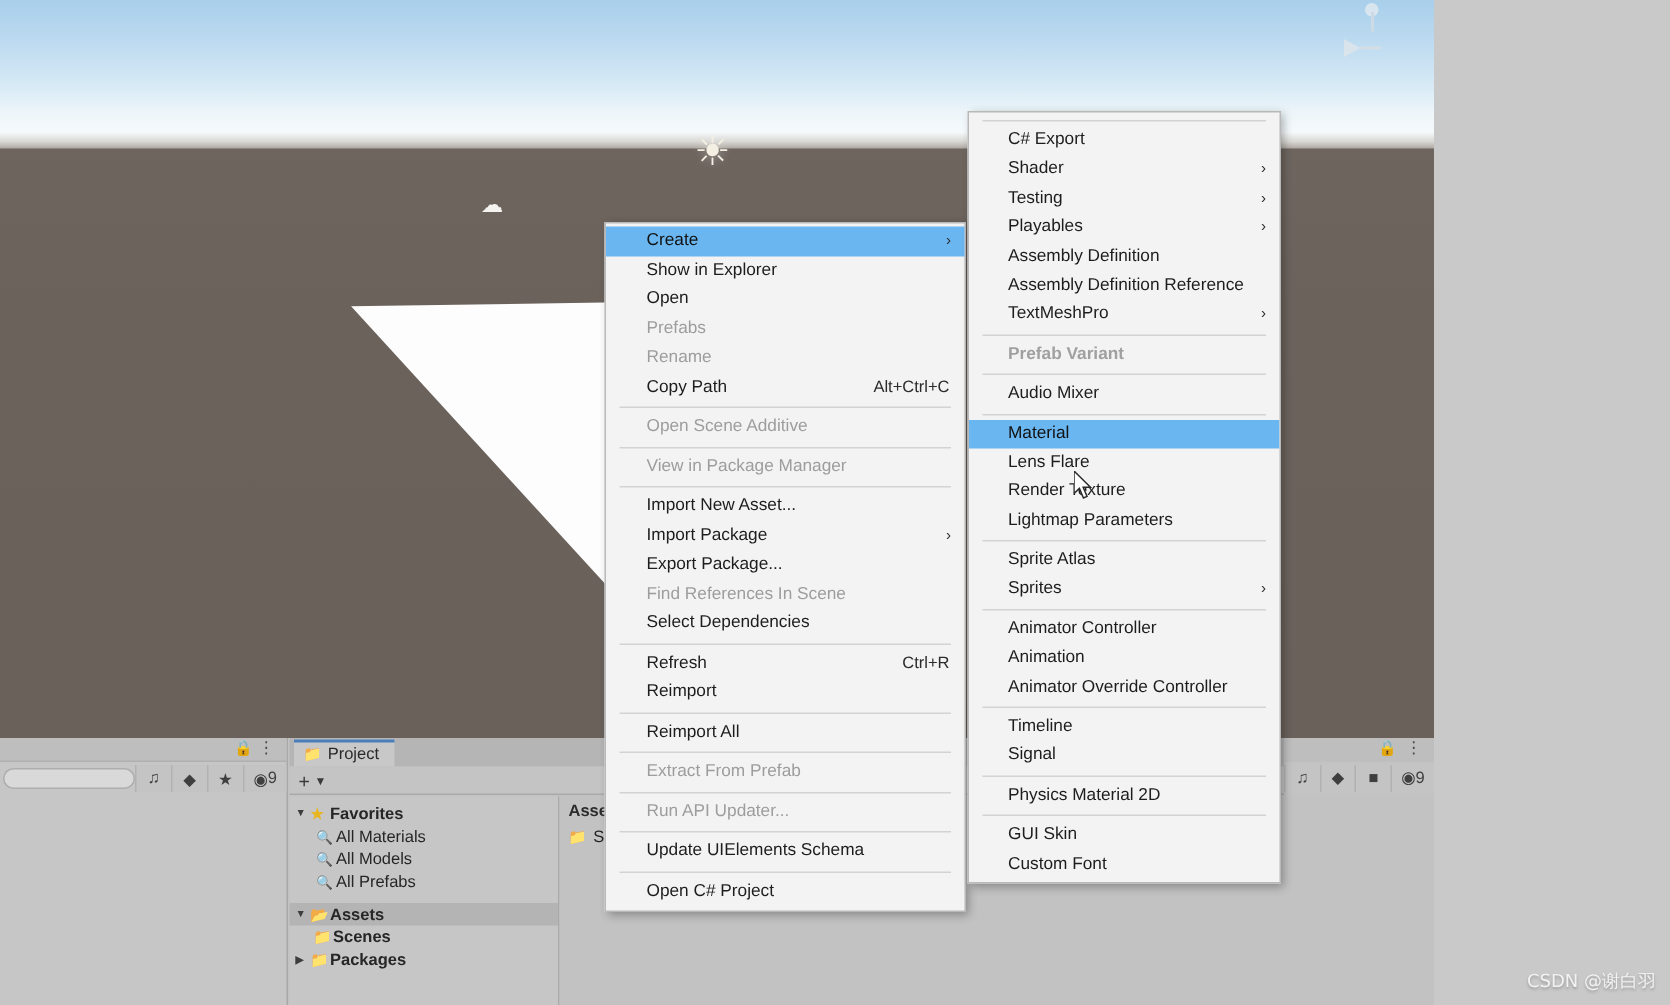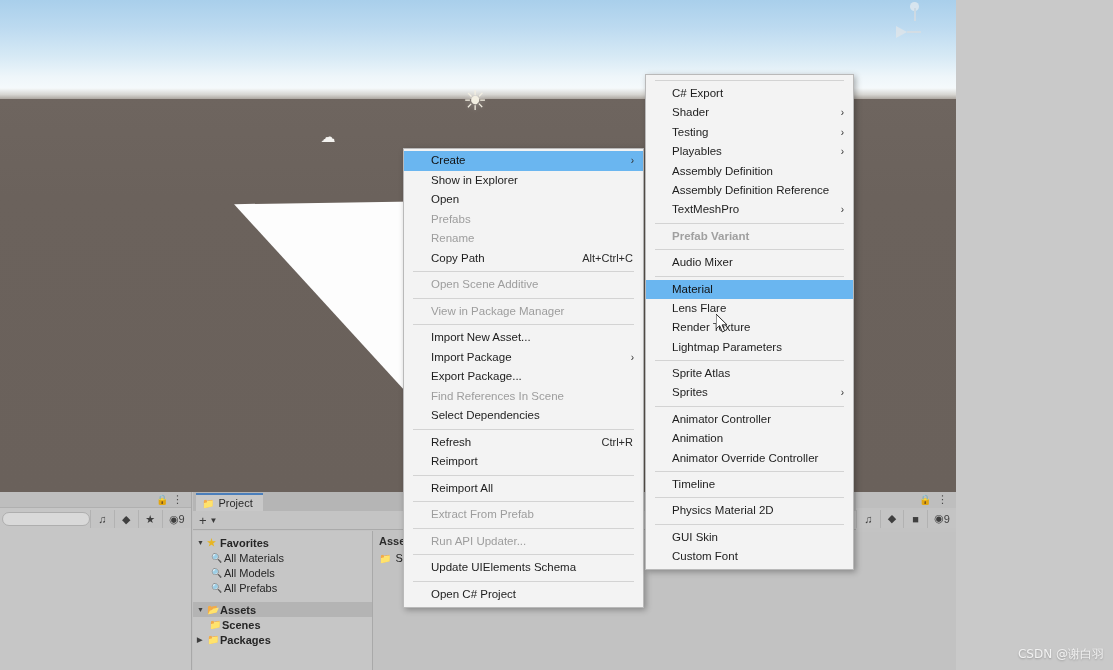--- a/index.html
+++ b/index.html
@@ -495,20 +495,23 @@
     <div class="smi">
       <span>Animation</span>
     </div>
     <div class="smi">
       <span>Animator Override Controller</span>
     </div>
     <div class="sep"></div>
     <div class="smi">
       <span>Timeline</span>
     </div>
+    <div class="smi">
+      <span>Signal</span>
+    </div>
     <div class="sep"></div>
     <div class="smi">
       <span>Physics Material 2D</span>
     </div>
     <div class="sep"></div>
     <div class="smi">
       <span>GUI Skin</span>
     </div>
     <div class="smi">
       <span>Custom Font</span>

